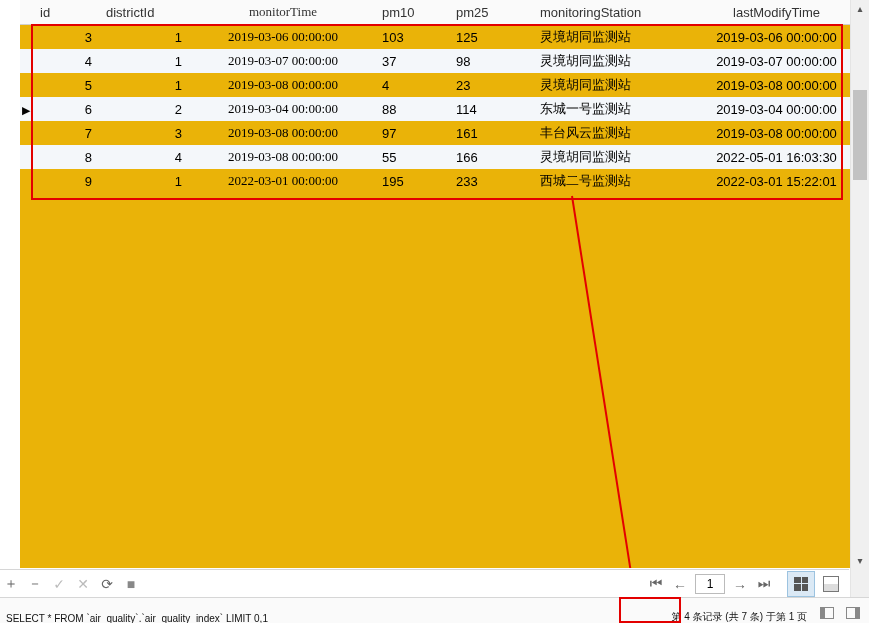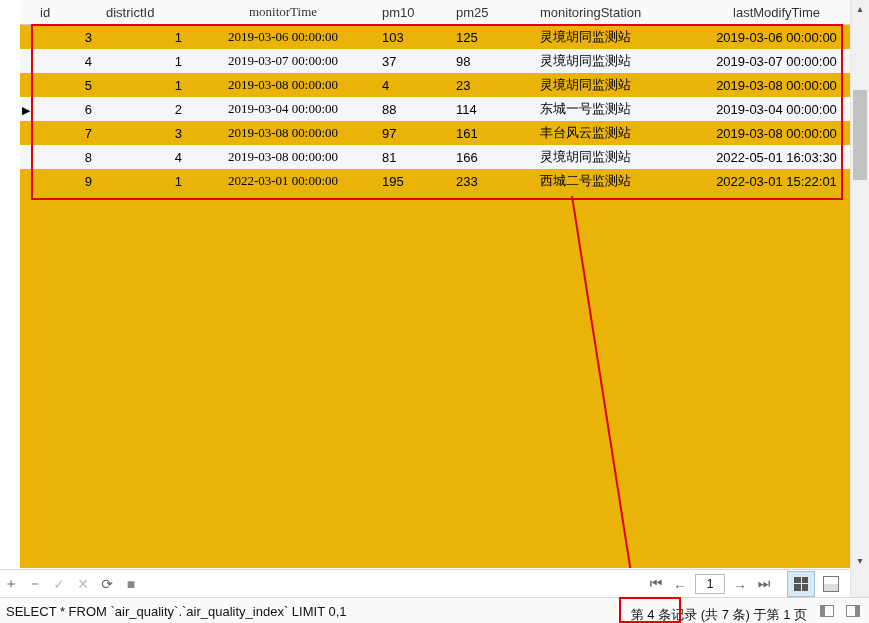--- a/index.html
+++ b/index.html
@@ -181,22 +181,22 @@
 
   
   .statusbar {
     position: absolute;
     left: 0;
     top: 597px;
     width: 869px;
     height: 26px;
     border-top: 1px solid #d6d6d6;
     display: flex;
-    align-items: center;
-    font-size: 13px;
+    align-items: flex-end;
+    font-size: 10px;
     background: #fafafa;
   }
   .statusbar .sql {
     padding-left: 6px;
     color: #111;
     white-space: nowrap;
   }
   .statusbar .recinfo {
     margin-left: auto;
     padding-right: 6px;
@@ -307,21 +307,21 @@
           <td class="col-pm10">97</td>
           <td class="col-pm25">161</td>
           <td class="col-monitoringStation">丰台风云监测站</td>
           <td class="col-lastModifyTime">2019-03-08 00:00:00</td>
         </tr>
         <tr class="alt">
           <td class="col-gutter"></td>
           <td class="col-id">8</td>
           <td class="col-districtId">4</td>
           <td class="col-monitorTime">2019-03-08 00:00:00</td>
-          <td class="col-pm10">81</td>
+          <td class="col-pm10">55</td>
           <td class="col-pm25">166</td>
           <td class="col-monitoringStation">灵境胡同监测站</td>
           <td class="col-lastModifyTime">2022-05-01 16:03:30</td>
         </tr>
         <tr>
           <td class="col-gutter"></td>
           <td class="col-id">9</td>
           <td class="col-districtId">1</td>
           <td class="col-monitorTime">2022-03-01 00:00:00</td>
           <td class="col-pm10">195</td>

